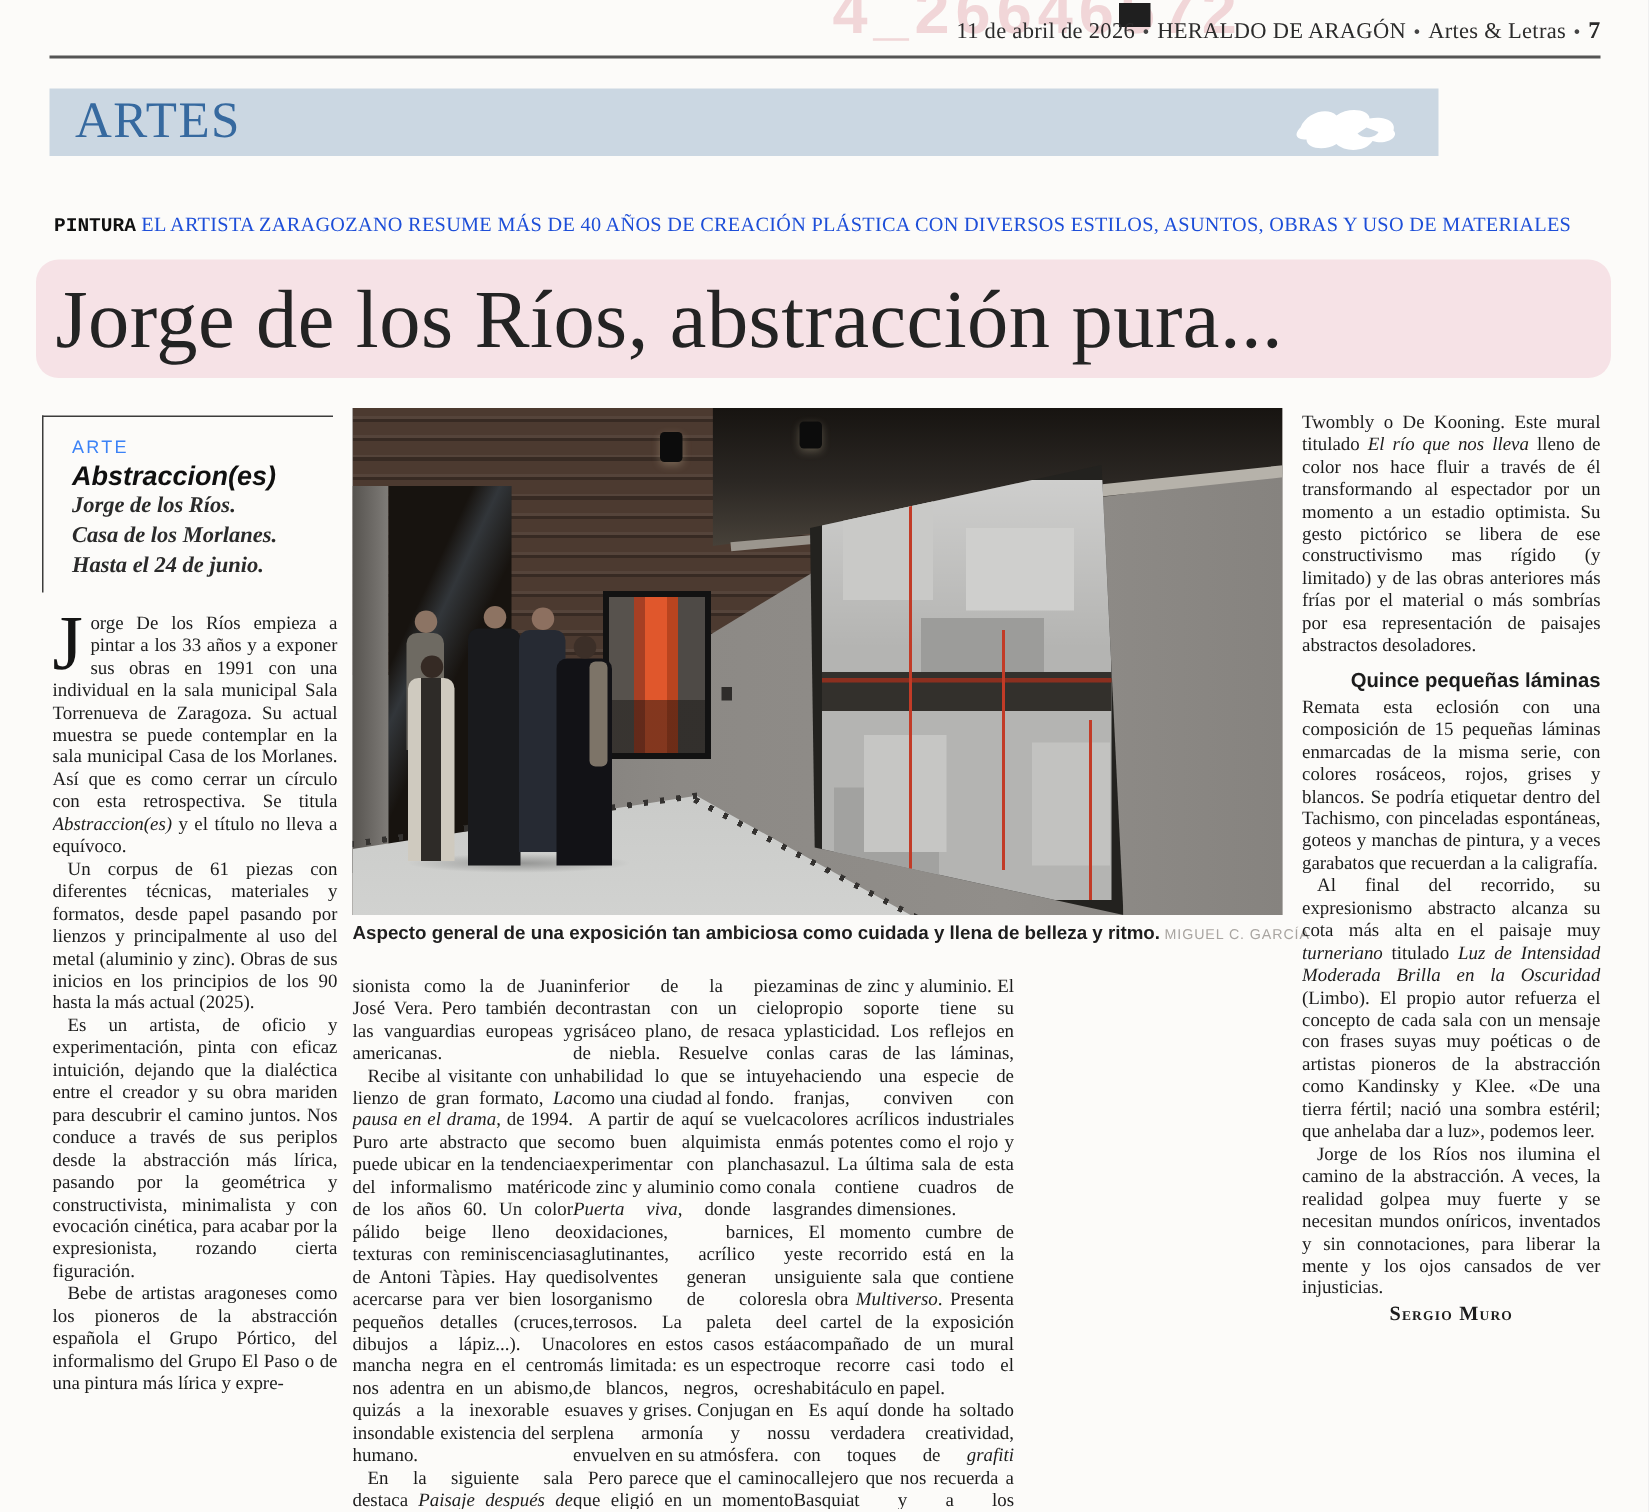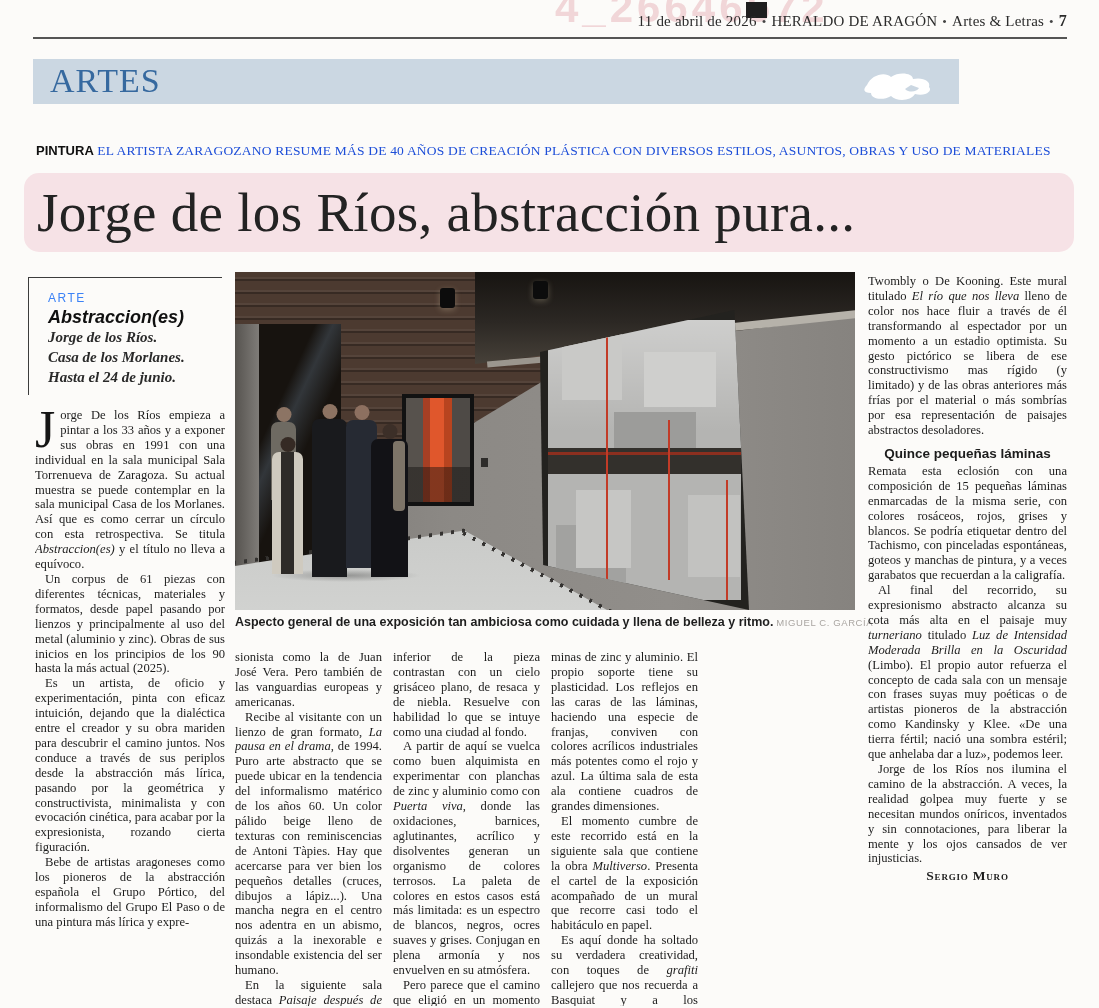--- a/index.html
+++ b/index.html
@@ -17,21 +17,21 @@
   .masthead .pagenum{font-weight:bold;font-size:16px;}
   .toprule{position:absolute;top:37px;left:33px;width:1034px;border-top:2px solid #555;}
 
   
   .band{position:absolute;top:59px;left:33px;width:926px;height:45px;background:#cbd7e2;}
   .band-title{position:absolute;left:17px;top:3px;font-size:34px;color:#36699f;letter-spacing:1px;}
   .band-logo{position:absolute;right:26px;top:10px;}
 
   
   .kicker{position:absolute;top:141px;left:36px;width:1040px;white-space:nowrap;overflow:hidden;}
-  .kicker-label{font-family:Liberation Sans, sans-serif;font-weight:bold;font-size:13px;color:#101010;text-align:right;}
+  .kicker-label{font-family:Liberation Mono, monospace;font-weight:bold;font-size:13px;color:#101010;text-align:right;}
   .kicker-text{font-size:13.5px;letter-spacing:.2px;color:#1d4ed8;}
 
   
   .headline-box{position:absolute;top:173px;left:24px;width:1050px;height:79px;background:#f6e2e6;
                 border-radius:15px;display:flex;align-items:center;}
   .headline{font-size:55px;padding-left:13px;color:#232323;letter-spacing:.3px;white-space:nowrap;}
 
   
   .infobox{position:absolute;top:277px;left:28px;width:194px;border-top:1px solid #3c3c3c;
            border-left:1px solid #3c3c3c;padding:13px 0 8px 19px;box-sizing:border-box;}
@@ -39,27 +39,27 @@
   .infobox-title{font-family:"Liberation Sans",sans-serif;font-weight:bold;font-style:italic;
                  font-size:18px;margin-top:2px;color:#101010;}
   .infobox-lines{margin-top:0;font-weight:bold;}
   .infobox-line{font-style:italic;font-size:15px;color:#2a2a2a;line-height:1.32;}
 
   
   .col{text-align:justify;font-size:12.6px;line-height:14.9px;overflow:hidden;}
   .col p{margin:0;text-indent:10px;}
   .col p.noindent{text-indent:0;}
   .col p.subhead{font-family:"Liberation Sans",sans-serif;font-weight:bold;font-size:13.5px;
-                 margin:9px 0 2px 0;text-align:center;}
+                 margin:9px 0 2px 0;text-align:right;}
   .col p.byline{text-align:center;font-weight:bold;font-variant:small-caps;margin-top:3px;
                 letter-spacing:.8px;font-size:13.5px;}
   .dropcap{float:left;font-size:52px;line-height:40px;padding:2px 5px 0 0;color:#151515;}
   #col1{position:absolute;left:35px;top:408px;width:190px;height:598px;}
   #col5{position:absolute;left:868px;top:274px;width:199px;height:732px;}
-  .lower-cols{position:absolute;left:235px;top:650px;width:622px;height:356px;display:flex;gap:11px;}
+  .lower-cols{position:absolute;left:235px;top:650px;width:622px;height:356px;display:flex;}
   .lower-cols .col{width:147px;flex:0 0 147px;height:356px;}
 
   
   .caption{position:absolute;left:235px;top:615px;width:630px;font-family:"Liberation Sans",sans-serif;
            font-size:12.5px;font-weight:bold;color:#1e1e1e;white-space:nowrap;}
   .credit{font-weight:normal;font-size:9.5px;color:#a9a5a1;letter-spacing:.6px;padding-left:3px;text-align:center;}
 
   
   .photo{position:absolute;left:235px;top:272px;width:620px;height:338px;overflow:hidden;
          background:linear-gradient(90deg,#7b7874,#8d8a86 40%,#949an0 100%);background-color:#8a8783;}

